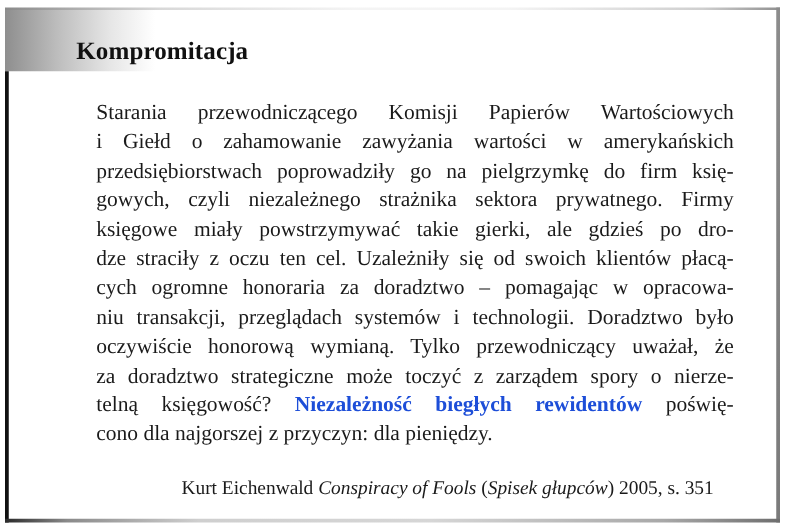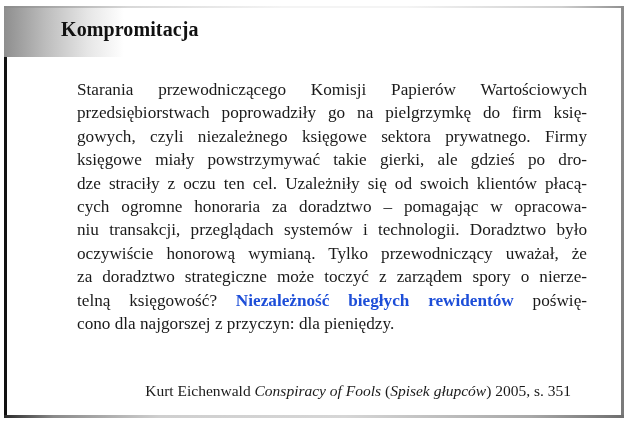--- a/index.html
+++ b/index.html
@@ -59,21 +59,21 @@
       position: absolute;
       left: 0;
       bottom: 0;
       width: 620px;
       height: 3px;
       background: linear-gradient(to right, #2a2a2a 0%, #8a8a8a 8%, #cfcfcf 25%, #d6d6d6 55%, #a8a8a8 85%, #6e6e6e 100%);
     }
     .title {
       position: absolute;
       left: 61px;
-      top: 16px;
+      top: 28px;
       margin: 0;
       font-size: 20px;
       font-weight: bold;
       letter-spacing: 0.1px;
       color: #111111;
       line-height: 26px;
     }
     .body-text {
       position: absolute;
       left: 61px;
@@ -122,22 +122,23 @@
   <div class="header-band"></div>
   <div class="frame-left"></div>
   <div class="frame-right"></div>
   <div class="frame-bottom"></div>
 </div>
 
 <h2 class="title">Kompromitacja</h2>
 
 <div class="body-text">
   <span class="body-line">Starania przewodniczącego Komisji Papierów Wartościowych</span>
+  <span class="body-line">i Giełd o zahamowanie zawyżania wartości w amerykańskich</span>
   <span class="body-line">przedsiębiorstwach poprowadziły go na pielgrzymkę do firm księ-</span>
-  <span class="body-line">gowych, czyli niezależnego księgowe sektora prywatnego. Firmy</span>
+  <span class="body-line">gowych, czyli niezależnego strażnika sektora prywatnego. Firmy</span>
   <span class="body-line">księgowe miały powstrzymywać takie gierki, ale gdzieś po dro-</span>
   <span class="body-line">dze straciły z oczu ten cel. Uzależniły się od swoich klientów płacą-</span>
   <span class="body-line">cych ogromne honoraria za doradztwo – pomagając w opracowa-</span>
   <span class="body-line">niu transakcji, przeglądach systemów i technologii. Doradztwo było</span>
   <span class="body-line">oczywiście honorową wymianą. Tylko przewodniczący uważał, że</span>
   <span class="body-line">za doradztwo strategiczne może toczyć z zarządem spory o nierze-</span>
   <span class="body-line"><span>telną księgowość? </span><b>Niezależność biegłych rewidentów</b><span> poświę-</span></span>
   <span class="body-line last">cono dla najgorszej z przyczyn: dla pieniędzy.</span>
 </div>
 

